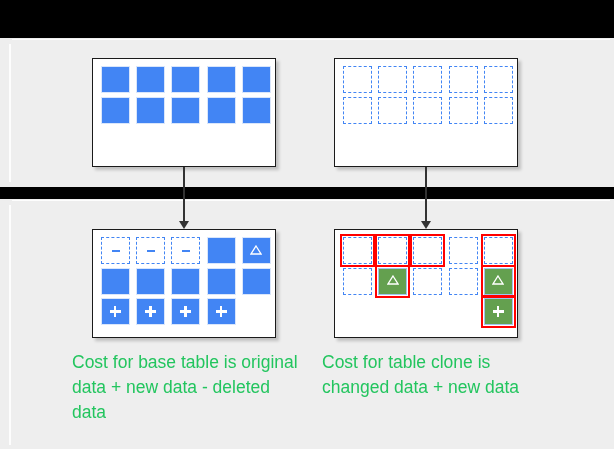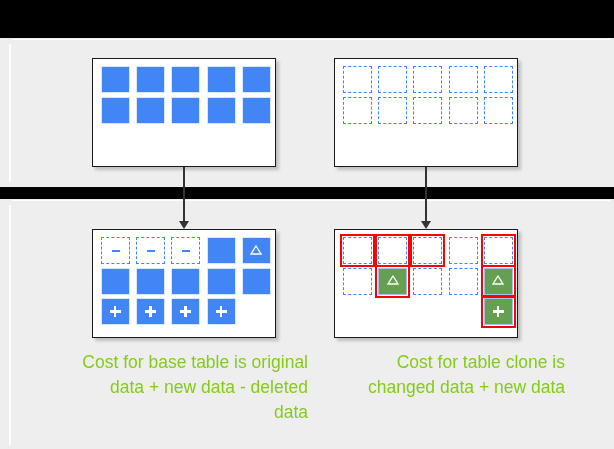--- a/index.html
+++ b/index.html
@@ -131,29 +131,29 @@
     bottom: 0;
     width: 0; height: 0;
     border-left: 5.5px solid transparent;
     border-right: 5.5px solid transparent;
     border-top: 8px solid #333333;
   }
 
   
   .caption {
     position: absolute;
-    text-align: right;
-    color: #84cc16;
+    text-align: left;
+    color: #22c55e;
     font-size: 17.5px;
     line-height: 1.42;
     font-family: "Liberation Sans", sans-serif;
     white-space: pre-line;
   }
   #caption-base  { left: 72px;  top: 350px; width: 236px; }
-  #caption-clone { left: 329px; top: 350px; width: 236px; }
+  #caption-clone { left: 322px; top: 350px; width: 236px; }
 </style>
 </head>
 <body>
 
 <div class="panel" id="panel-top"></div>
 <div class="panel" id="panel-bottom"></div>
 
 <div class="edge-line edge-left-top"></div>
 <div class="edge-line edge-left-bottom"></div>
 <div class="edge-line edge-top-hair"></div>

